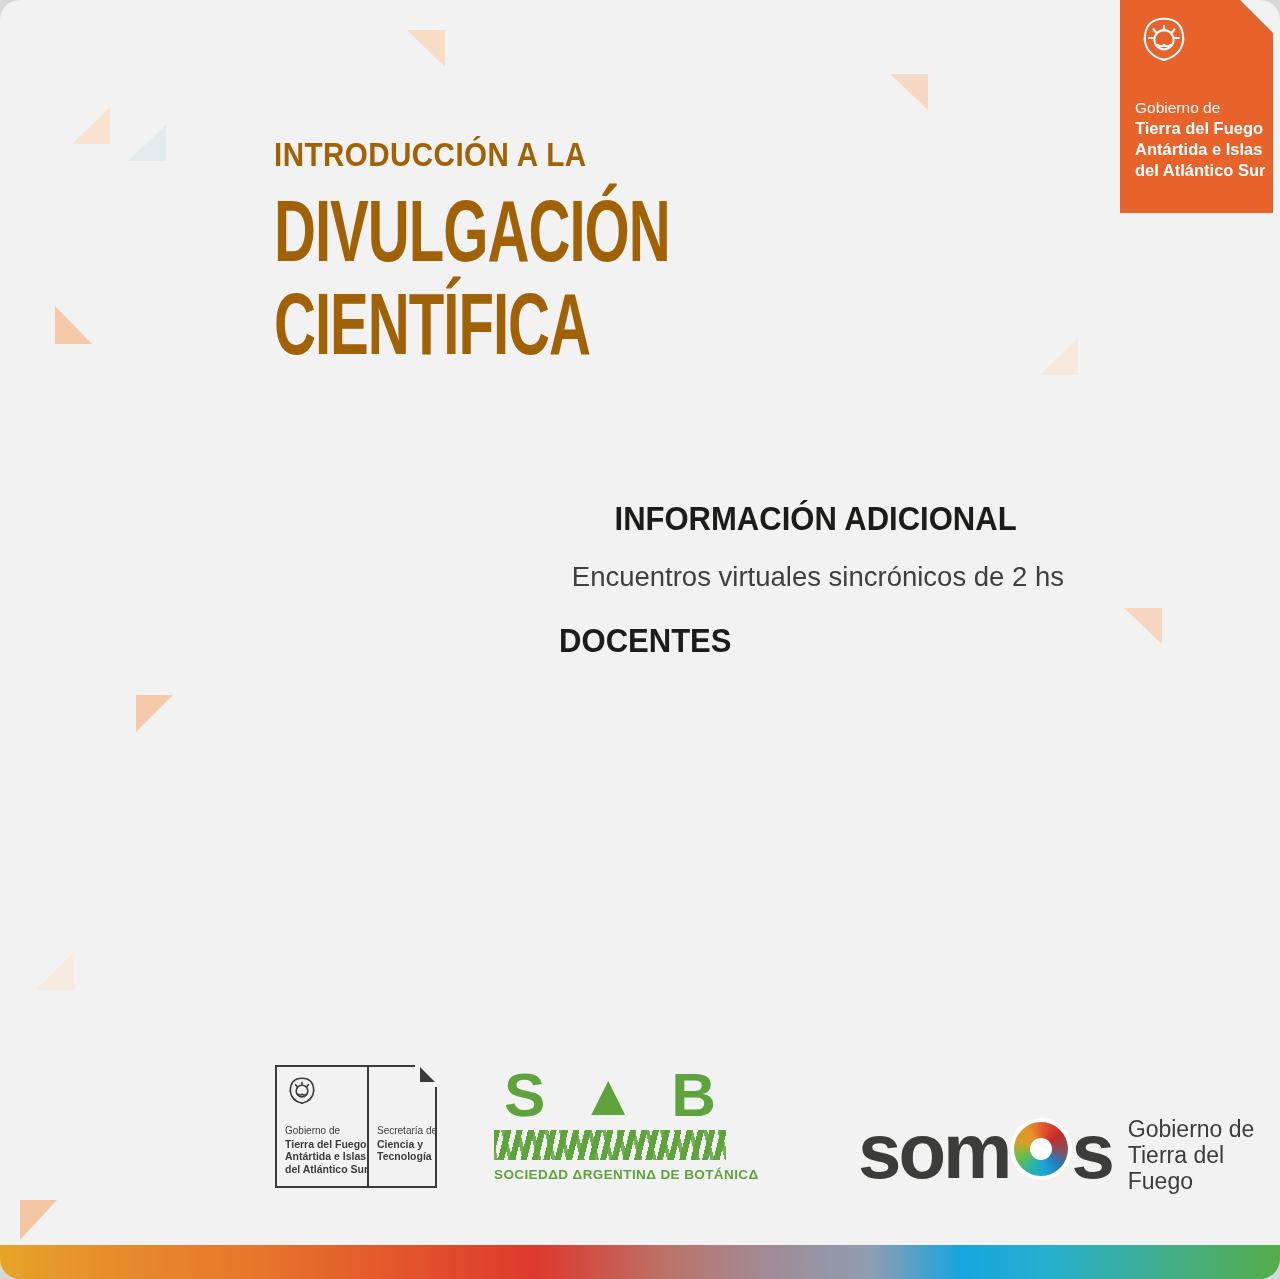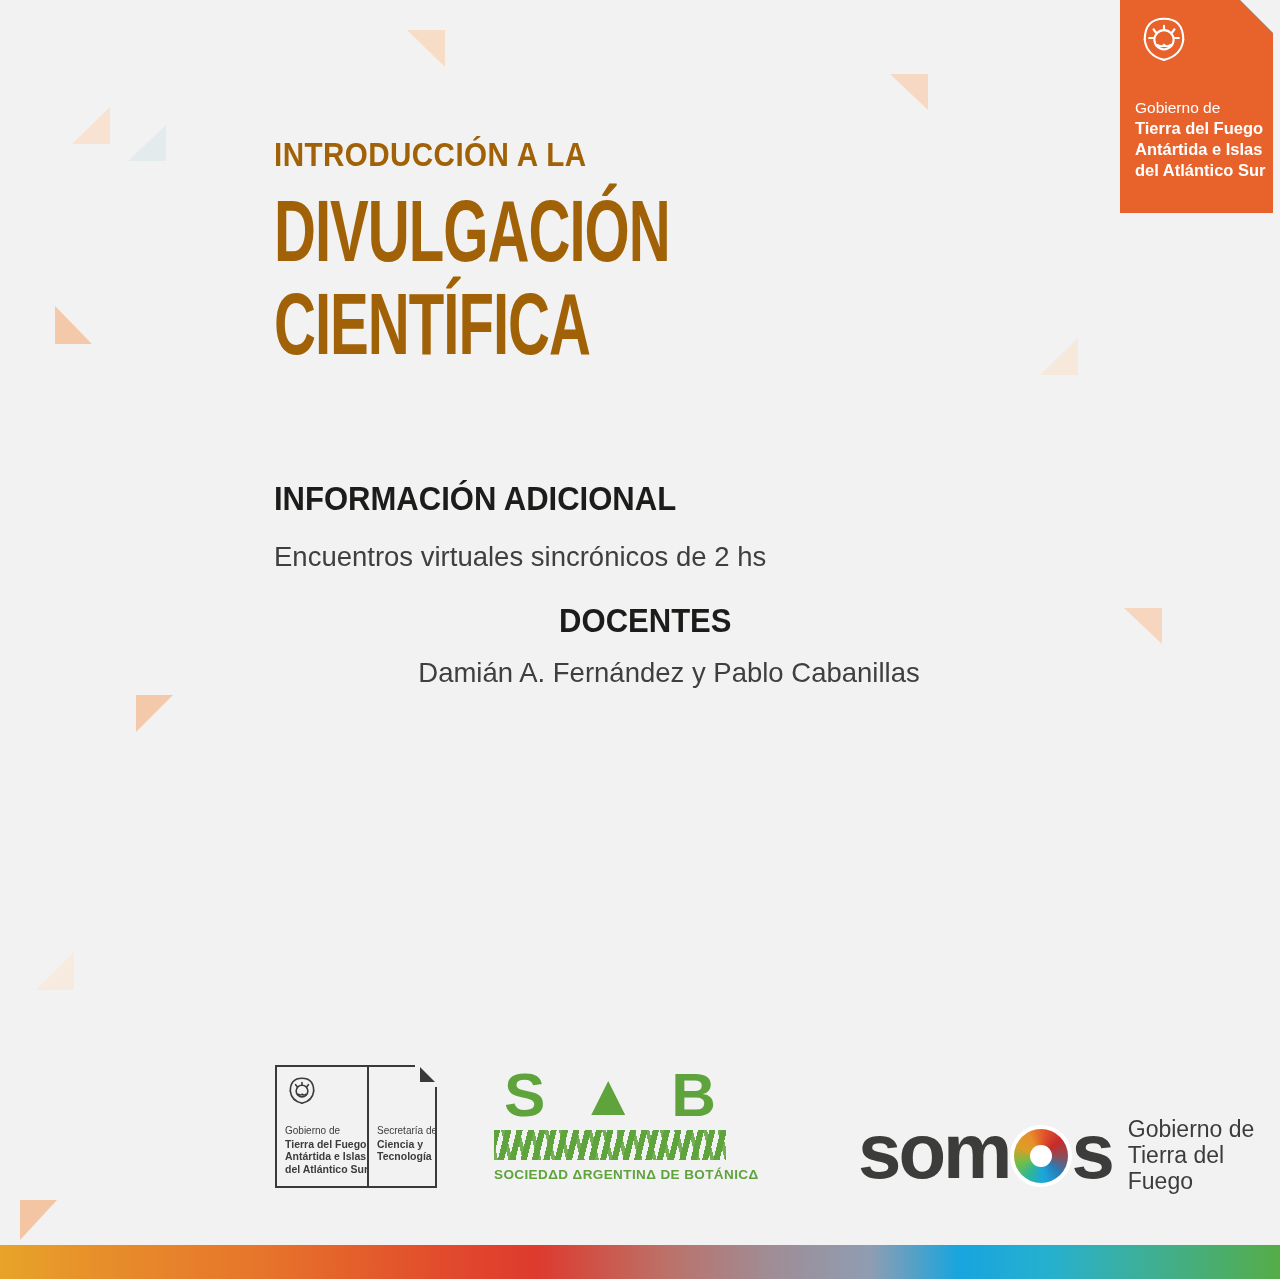--- a/index.html
+++ b/index.html
@@ -1,19 +1,19 @@
 <!DOCTYPE html>
 <html><head>
 <meta charset="utf-8">
 <style>
   * { margin:0; padding:0; box-sizing:border-box; }
   body { background:#d8d8d8; font-family:"Liberation Sans","DejaVu Sans",sans-serif; }
   .canvas {
     position:relative; width:1280px; height:1279px;
-    background:#F1F2F1; overflow:hidden; margin:0 auto;
+    background:#F1F2F1; overflow:hidden; margin:0 auto;border-radius:20px;
   }
 
   
   .tri { position:absolute; }
   .tri-br { clip-path:polygon(100% 0, 100% 100%, 0 100%); }   
   .tri-tr { clip-path:polygon(0 0, 100% 0, 100% 100%); }      
   .tri-bl { clip-path:polygon(0 0, 0 100%, 100% 100%); }      
   .tri-tl { clip-path:polygon(0 0, 100% 0, 0 100%); }         
 
   
@@ -45,21 +45,21 @@
 
   
   .content { position:absolute; left:274px; top:426px; width:790px; color:#3F3F3E; }
   .content h2 {
     font-size:33px; font-weight:700; line-height:38px; color:#1C1C1B;
     transform:scaleX(.94); transform-origin:left center; white-space:nowrap;
   }
   .body-lines { margin-top:14px; }
   .body-line { font-size:27.5px; line-height:50px; white-space:nowrap; }
   .body-line.bold { font-weight:700; color:#333332; }
-  .sec-info { margin-top:54px; }
+  .sec-info { margin-top:74px;text-align:right; }
   .sec-docentes { margin-top:20px;text-align:center; }
   .sec-docentes .body-lines { margin-top:8px; }
 
   
   .gov-block {
     position:absolute; left:275px; top:1065px; width:162px; height:123px;
     border:2px solid #3A3A38; display:flex; color:#3C3C3B;
   }
   .gov-cell-left { width:92px; border-right:2px solid #3A3A38; position:relative; padding:8px; }
   .gov-cell-right { flex:1; position:relative; }
@@ -78,21 +78,21 @@
   .sab-band {
     margin-top:6px; height:30px; width:100%;
     background:
       repeating-linear-gradient(104deg, #5FA33C 0 6px, rgba(95,163,60,0) 6px 11px),
       repeating-linear-gradient(76deg, rgba(95,163,60,.85) 0 4px, rgba(95,163,60,0) 4px 14px);
   }
   .sab-subtitle { margin-top:7px; font-size:13.5px; font-weight:700; letter-spacing:.4px; white-space:nowrap; }
 
   
   .somos { position:absolute; left:858px; top:1108px; display:flex; align-items:center; color:#3C3C3B; }
-  .somos-word { display:flex; align-items:center; font-weight:700; font-size:78px; letter-spacing:-3px; line-height:78px; }
+  .somos-word { display:flex; font-weight:700; font-size:78px; letter-spacing:-3px; line-height:78px; }
   .somos-wheel {
     width:54px; height:54px; border-radius:50%; margin:10px 3px 0 5px; position:relative;
     background:conic-gradient(from -30deg,
       #E8902A, #E0512B, #C72B2B, #8F4B56, #2B7BB5, #1BA4DC, #2BB5A0, #6FBE4A, #D99F28, #E8902A);
     box-shadow:0 0 0 4px #fff;
   }
   .somos-wheel::after { content:""; position:absolute; inset:16px; border-radius:50%; background:#fff; }
   .somos-text { margin-left:16px; margin-top:8px; font-size:23px; line-height:26px; }
 
   
@@ -151,23 +151,20 @@
 
     <section class="sec-info">
       <h2>INFORMACIÓN ADICIONAL</h2>
       <div class="body-lines">
         <div class="body-line">Encuentros virtuales sincrónicos de 2 hs</div>
       </div>
     </section>
 
     <section class="sec-docentes">
       <h2>DOCENTES</h2>
-      <div class="body-lines">
-        <div class="body-line">Damián A. Fernández y Pablo Cabanillas</div>
-      </div>
     </section>
 
   </div>
 
   <div class="gov-block">
     <div class="gov-cell-left">
       <svg class="gov-crest" viewBox="0 0 64 64">
         <g fill="none" stroke="#3C3C3B" stroke-width="3" stroke-linecap="round">
           <path d="M10 34 Q10 10 32 10 Q54 10 54 34"></path>
           <path d="M10 34 Q12 52 32 57"></path>

